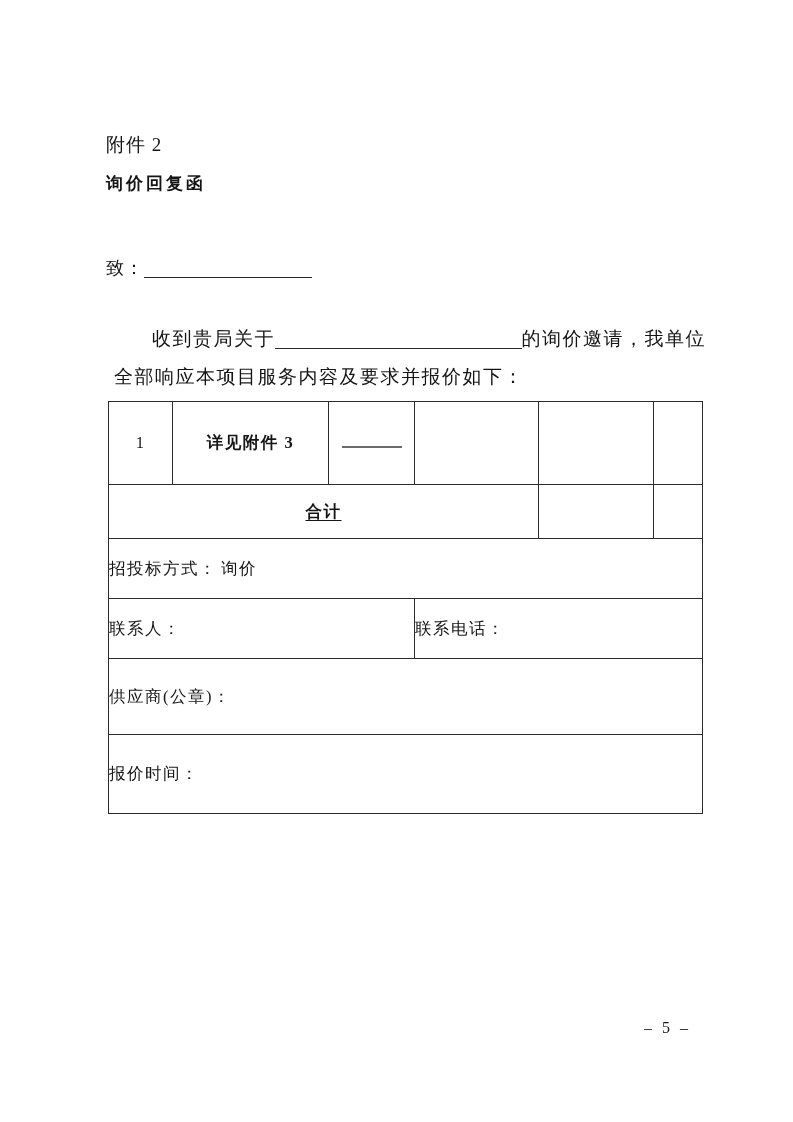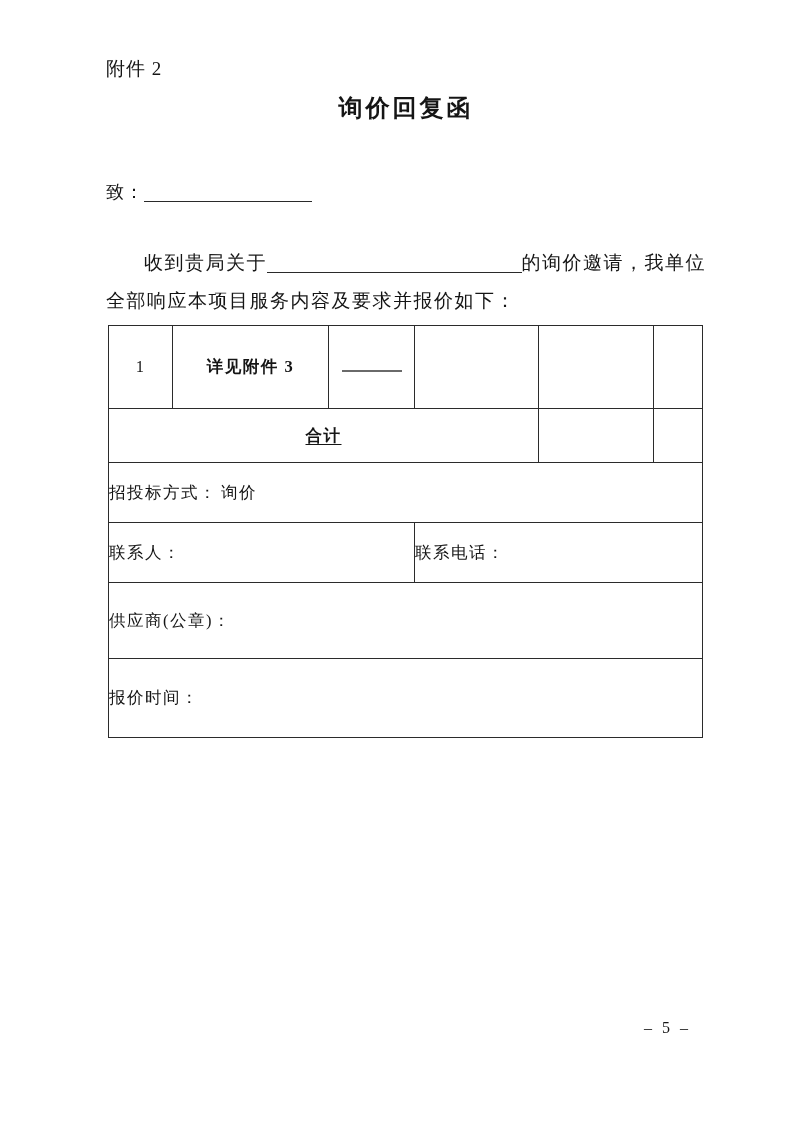--- a/index.html
+++ b/index.html
@@ -13,49 +13,51 @@
     position: relative;
     overflow: hidden;
     font-family: "Liberation Serif", "DejaVu Serif", serif;
     color: #151515;
   }
   .content {
     margin-left: 106px;
     width: 600px;
   }
   .attachment-label {
-    padding-top: 56px;
+    padding-top: 108px;
     font-size: 19px;
     line-height: 26px;
     letter-spacing: 1px;
+    margin-top: 24px;
   }
   .doc-title {
     margin-top: 11px;
-    font-size: 24px;
+    font-size: 17px;
     line-height: 30px;
     font-weight: bold;
-    text-align: center;
+    text-align: left;
     letter-spacing: 3px;
   }
   .to-line {
     margin-top: 55px;
     display: flex;
     font-size: 18px;
     line-height: 28px;
     letter-spacing: 1px;
   }
   .to-blank {
     width: 168px;
     border-bottom: 1.6px solid #2a2a2a;
     margin-bottom: 4px;
   }
   .intro {
     margin-top: 38px;
     font-size: 19px;
     letter-spacing: 1.5px;
+    margin-left: 8px;
   }
   .intro-line1 {
     display: flex;
     line-height: 38px;
     padding-left: 38px;
   }
   .intro-line1 .seg { white-space: nowrap; }
   .intro-blank {
     flex: 1;
     border-bottom: 1.6px solid #2a2a2a;

